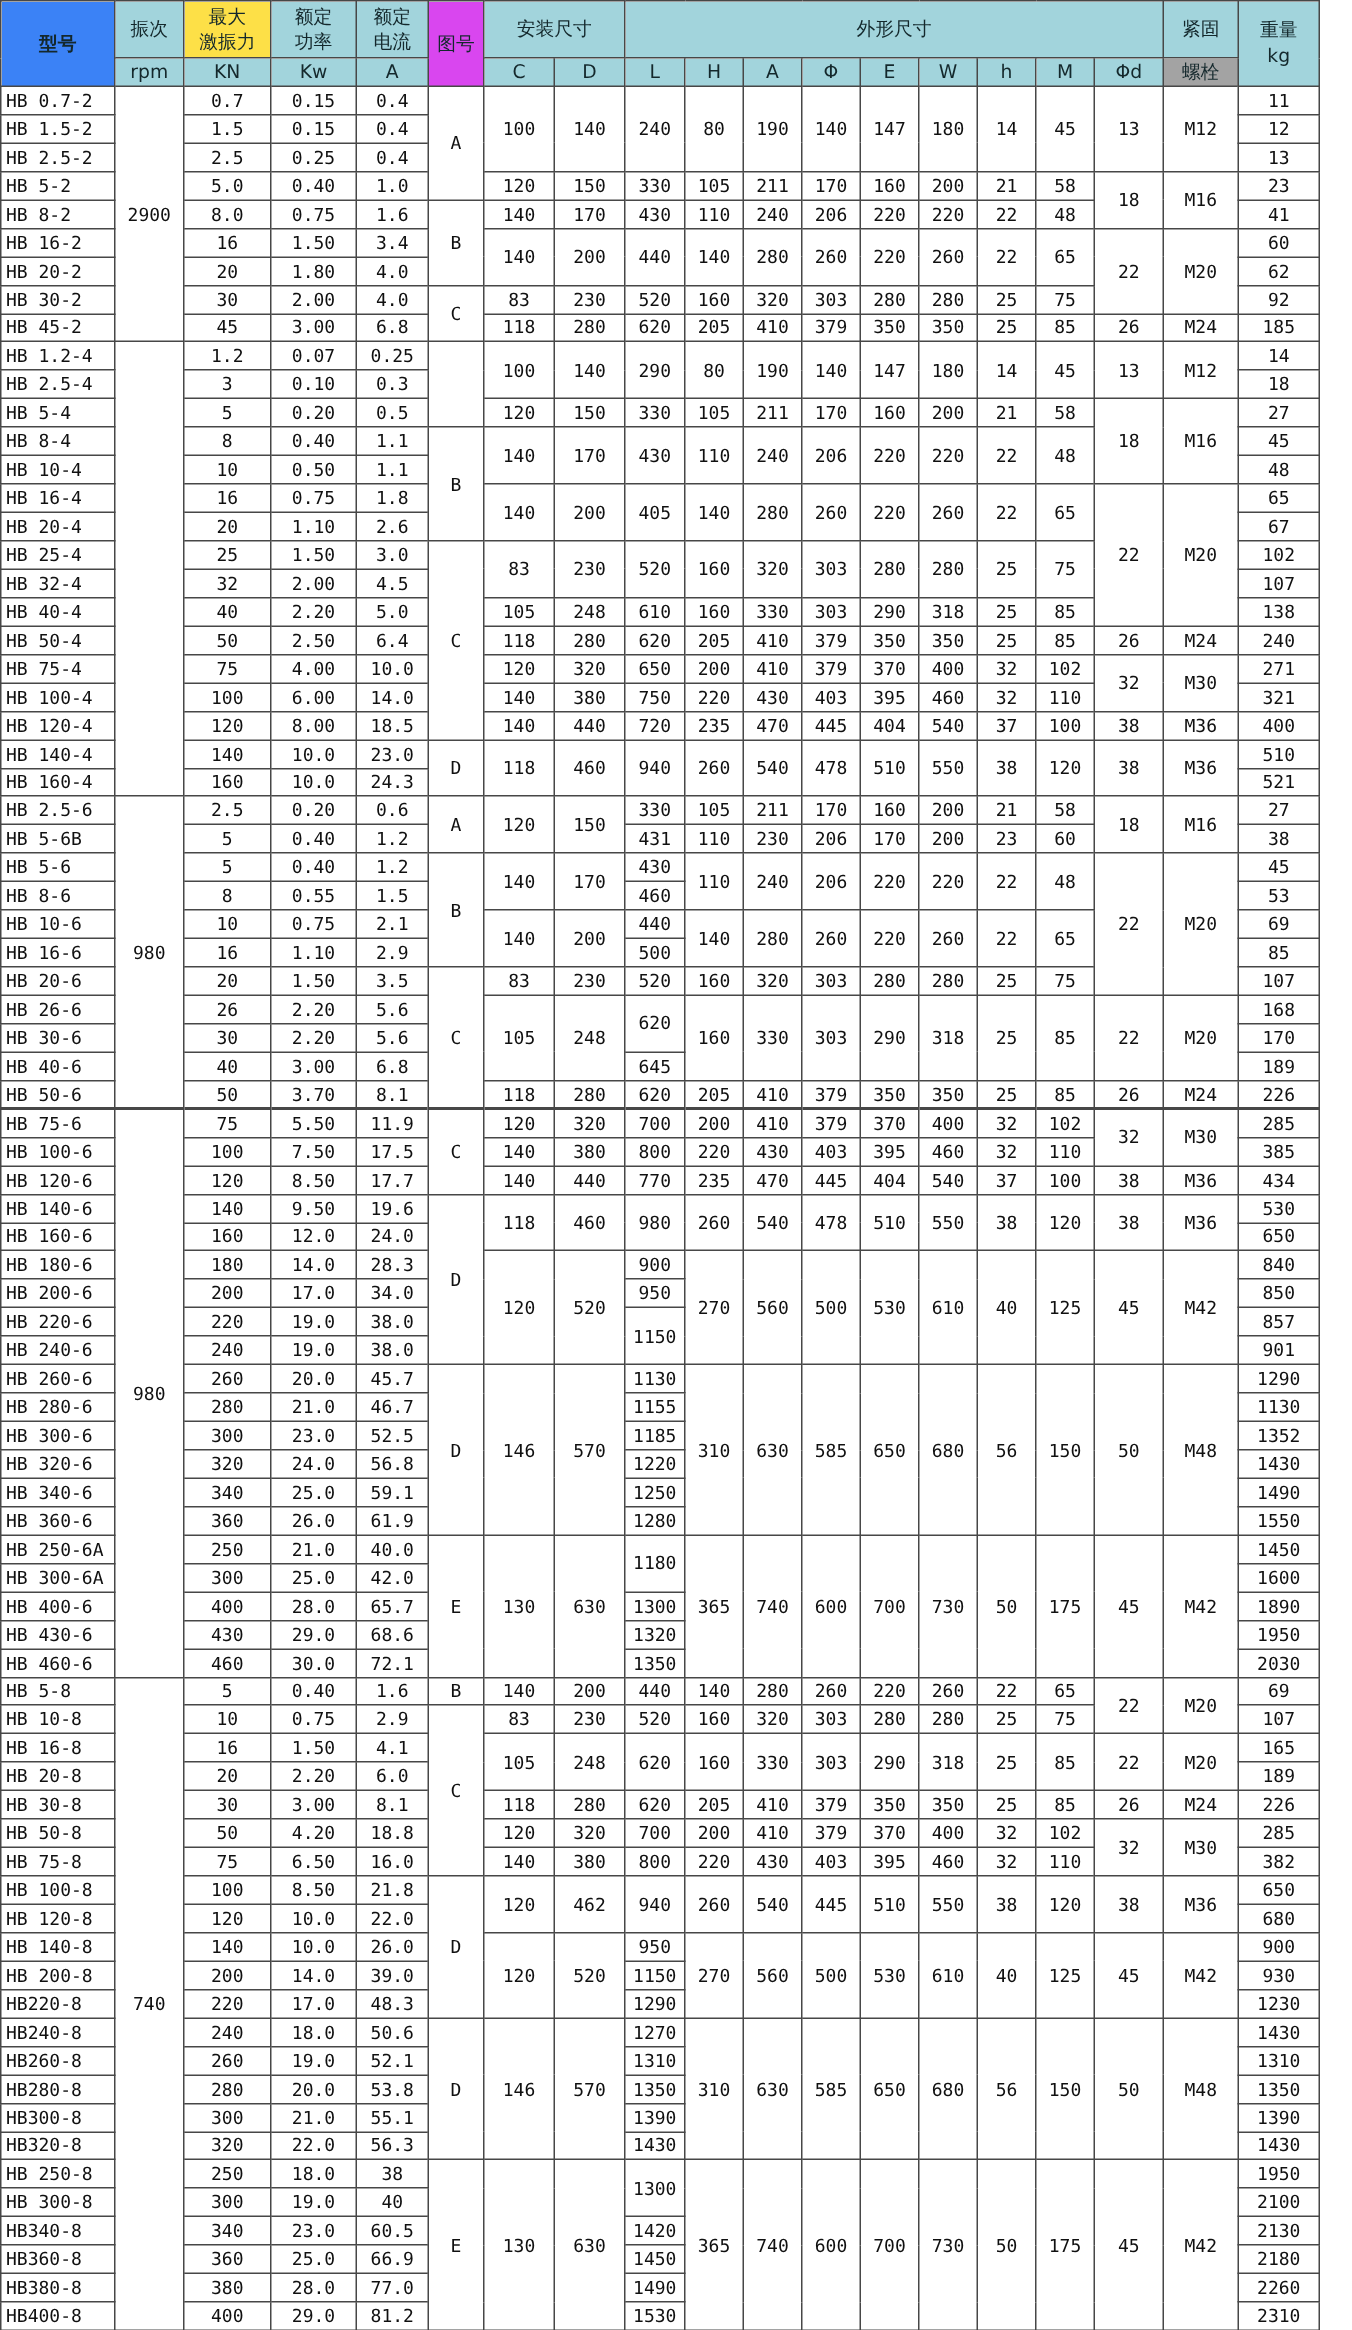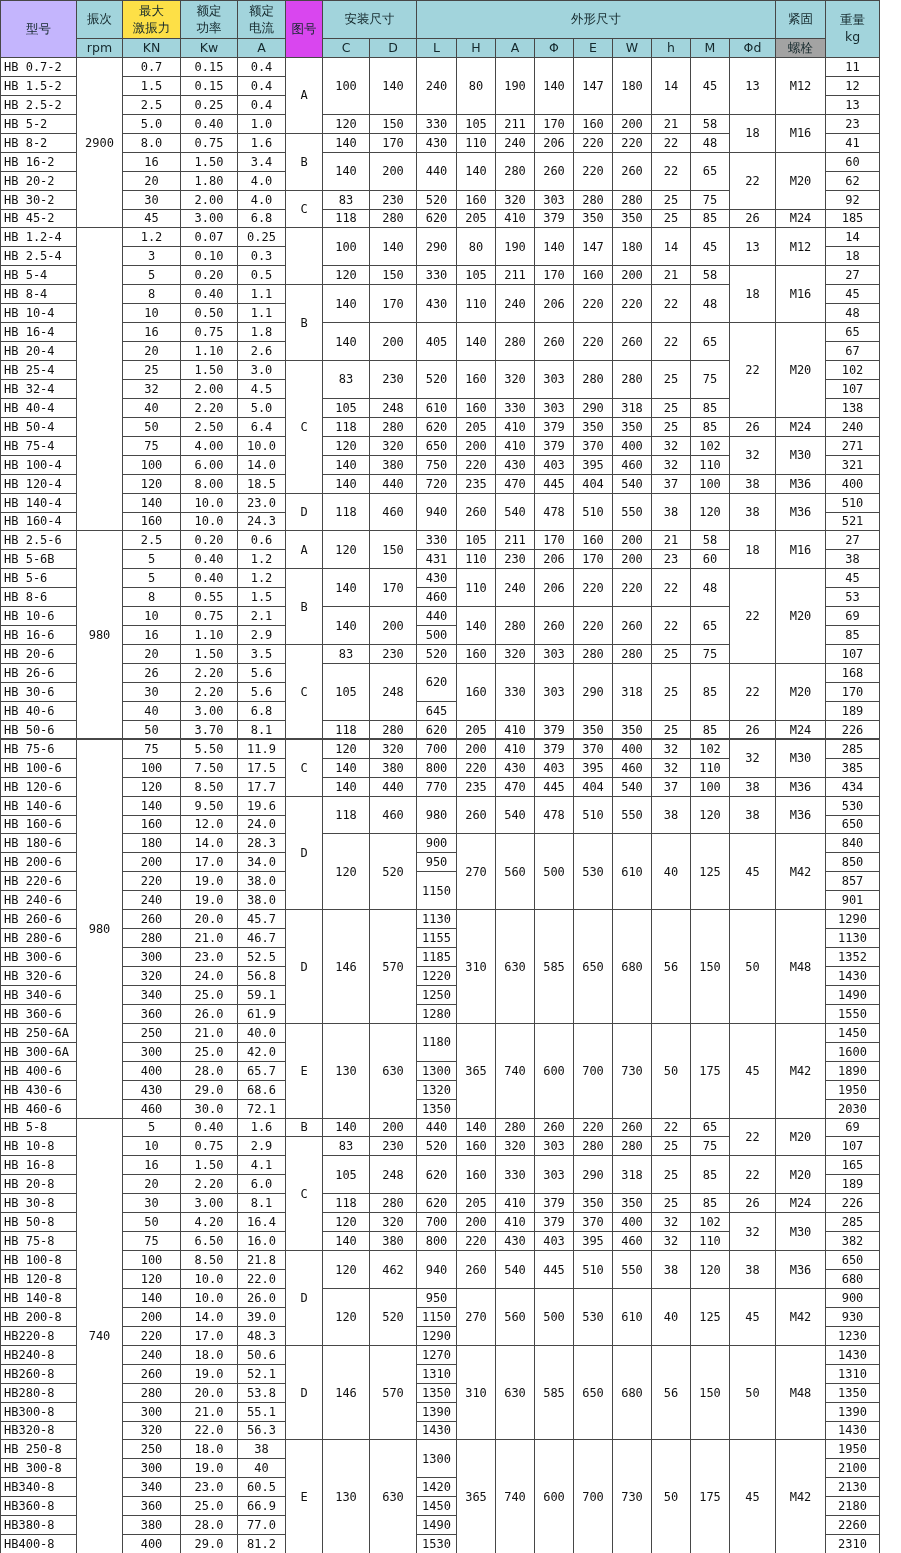--- a/index.html
+++ b/index.html
@@ -50,21 +50,21 @@
       <col style="width: 39px;">
       <col style="width: 39px;">
       <col style="width: 39px;">
       <col style="width: 39px;">
       <col style="width: 46px;">
       <col style="width: 50px;">
       <col style="width: 54px;">
     </colgroup>
     <thead>
       <tr style="height: 38px;">
-        <th rowspan="2" style="background: #c4b5fd;">型号</th>
+        <th rowspan="2" style="background: #3b82f6; font-weight: bold;">型号</th>
         <th style="background: rgb(162, 212, 220); margin-left: 47px;">振次</th>
         <th style="background: #fde047; font-family: Liberation Serif, serif;">最大
 激振力</th>
         <th style="background: rgb(162, 212, 220);">额定
 功率</th>
         <th style="background: rgb(162, 212, 220);">额定
 电流</th>
         <th rowspan="2" style="background: #d946ef;">图号</th>
         <th colspan="2" style="background: rgb(162, 212, 220);">安装尺寸</th>
         <th colspan="9" style="background: rgb(162, 212, 220);">外形尺寸</th>
@@ -946,21 +946,21 @@
         <td>25</td>
         <td>85</td>
         <td>26</td>
         <td>M24</td>
         <td>226</td>
       </tr>
       <tr>
         <td class="model-col">HB 50-8</td>
         <td>50</td>
         <td>4.20</td>
-        <td>16.4</td>
+        <td>18.8</td>
         <td>120</td>
         <td>320</td>
         <td>700</td>
         <td>200</td>
         <td>410</td>
         <td>379</td>
         <td>370</td>
         <td>400</td>
         <td>32</td>
         <td>102</td>

